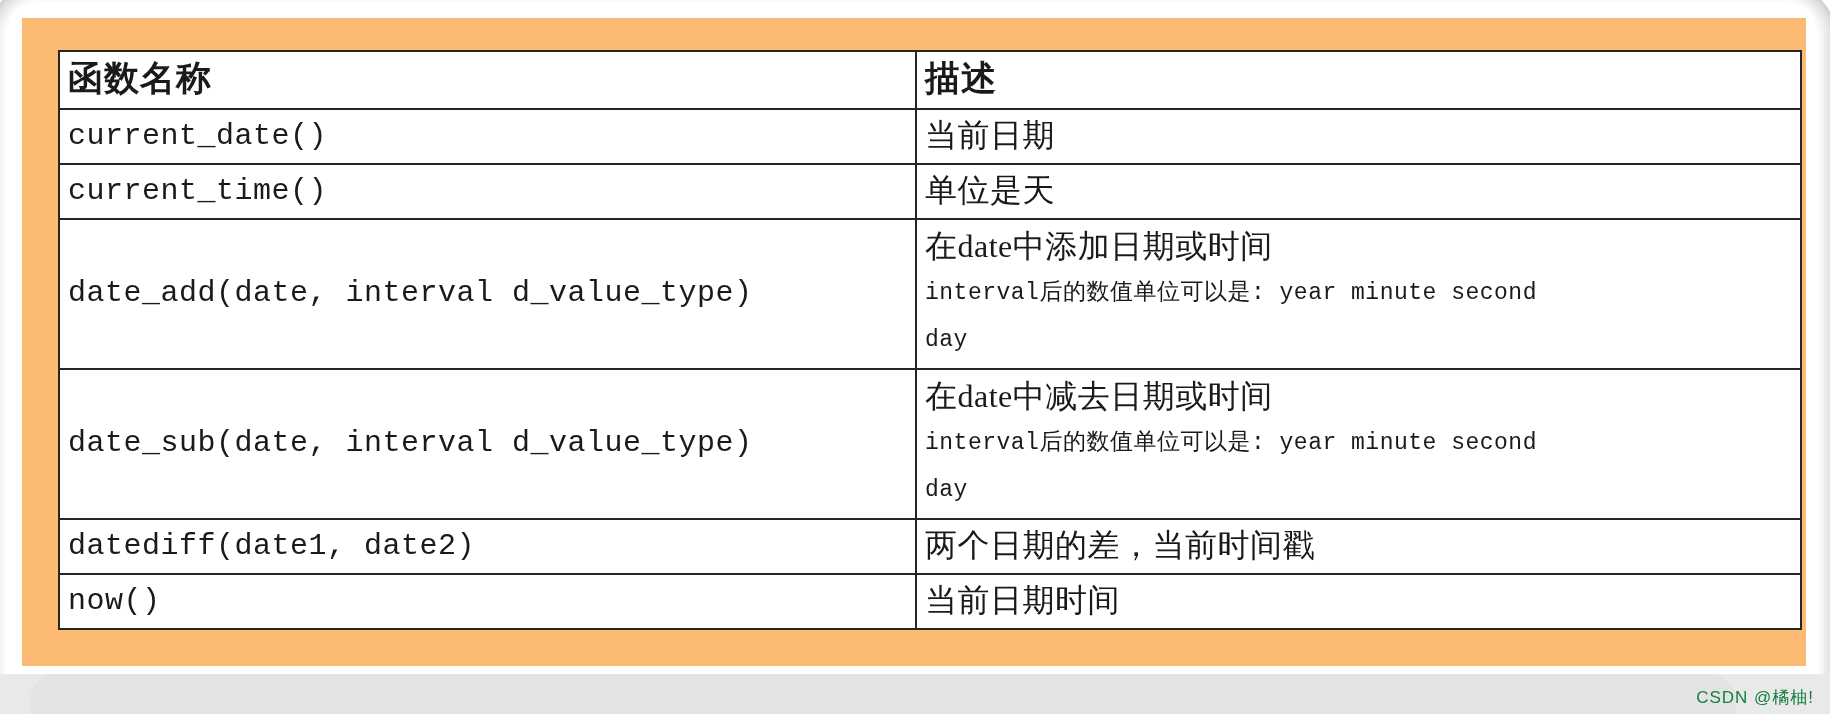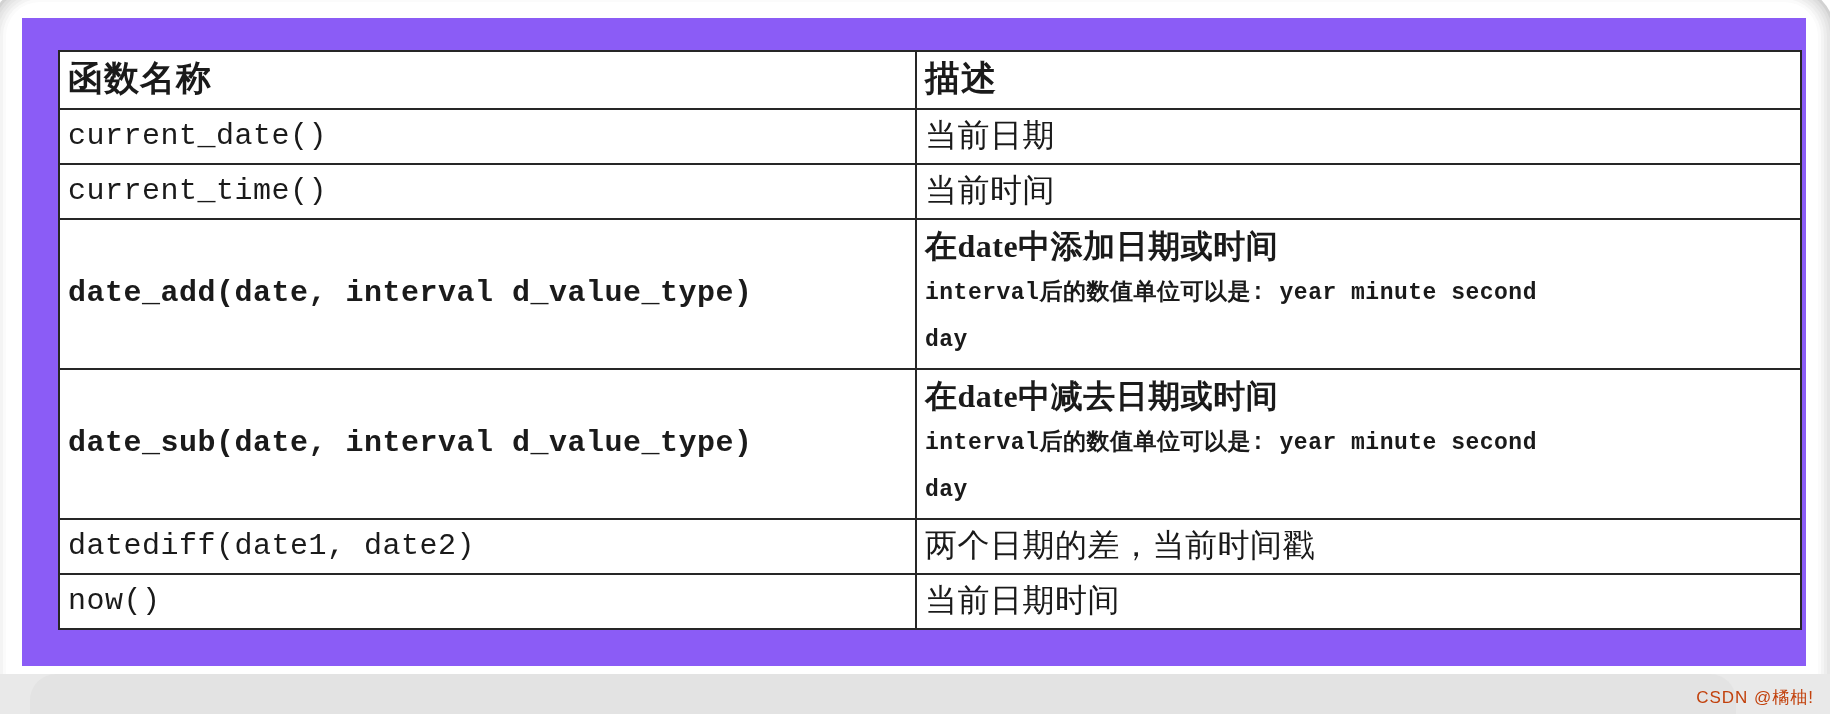--- a/index.html
+++ b/index.html
@@ -39,21 +39,21 @@
       0 0 0 15px #dedede,
       0 0 0 18px #d2d2d2;
   }
 
   .paper {
     position: absolute;
     left: 22px;
     top: 18px;
     width: 1784px;
     height: 648px;
-    background: #8b5cf6;
+    background: #fdba74;
   }
 
   
   .tbl-wrap {
     position: absolute;
     left: 36px;
     top: 32px;
     width: 1744px;
     height: 646px;
     overflow: hidden;
@@ -109,32 +109,32 @@
     font-family: "Liberation Mono", monospace;
     font-size: 23px;
     letter-spacing: 0.5px;
   }
 
   td.fn-desc .line {
     display: block;
     white-space: pre;
   }
 
-  tr.row-tall td { height: 142px; font-weight: bold; }
+  tr.row-tall td { height: 142px; }
   tr.row-std  td { height: 46px; }
   tr.row-last td { height: 46px; }
 
   
   .watermark {
     position: absolute;
     right: 16px;
     bottom: 5px;
     font-family: "Liberation Sans", sans-serif;
     font-size: 17px;
-    color: #c2410c;
+    color: #15803d;
     letter-spacing: 1px;
     white-space: nowrap;
     z-index: 40;
   }
 
   
   .bottom-strip {
     position: absolute;
     left: 0;
     bottom: 0;
@@ -180,21 +180,21 @@
           <tr class="row-std">
             <td class="fn-name">current_date()</td>
             <td class="fn-desc">
               <span class="line">当前日期</span>
             </td>
           </tr>
 
           <tr class="row-std">
             <td class="fn-name">current_time()</td>
             <td class="fn-desc">
-              <span class="line">当前时间</span>
+              <span class="line">单位是天</span>
             </td>
           </tr>
 
 
 
           <tr class="row-tall">
             <td class="fn-name">date_add(date, interval d_value_type)</td>
             <td class="fn-desc">
               <span class="line">在date中添加日期或时间</span>
               <span class="line mono">interval后的数值单位可以是: year minute second</span>

